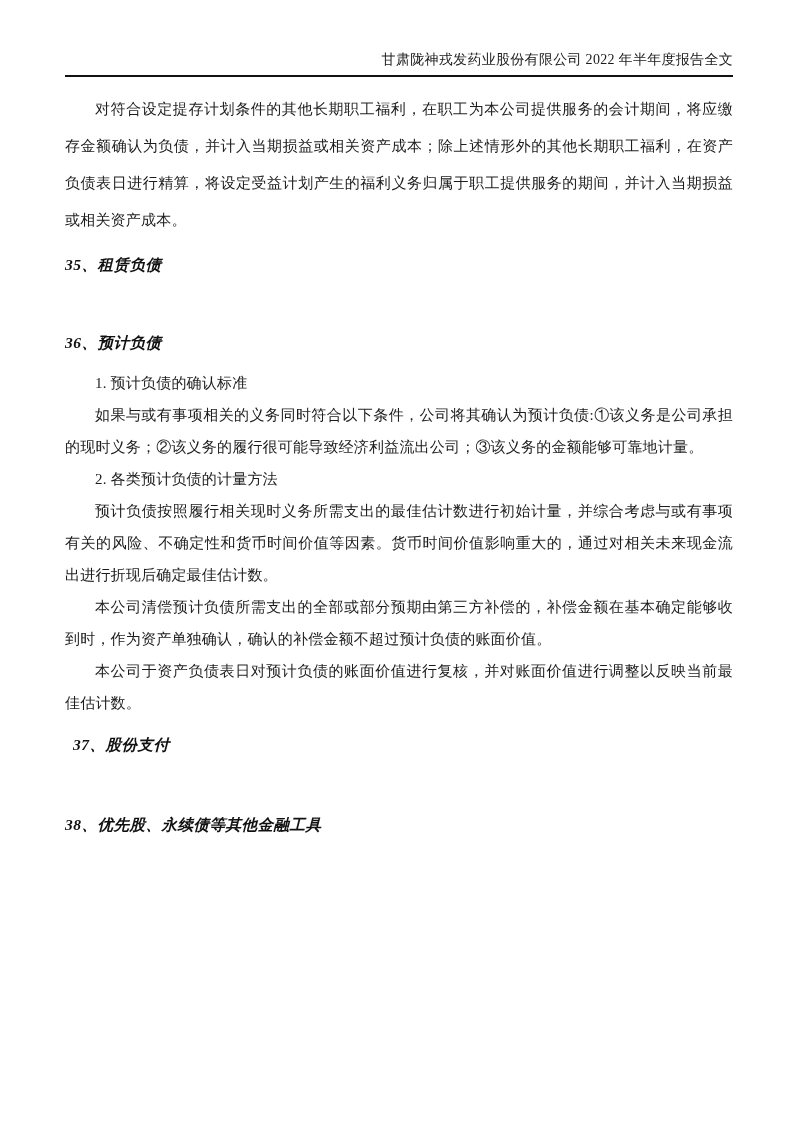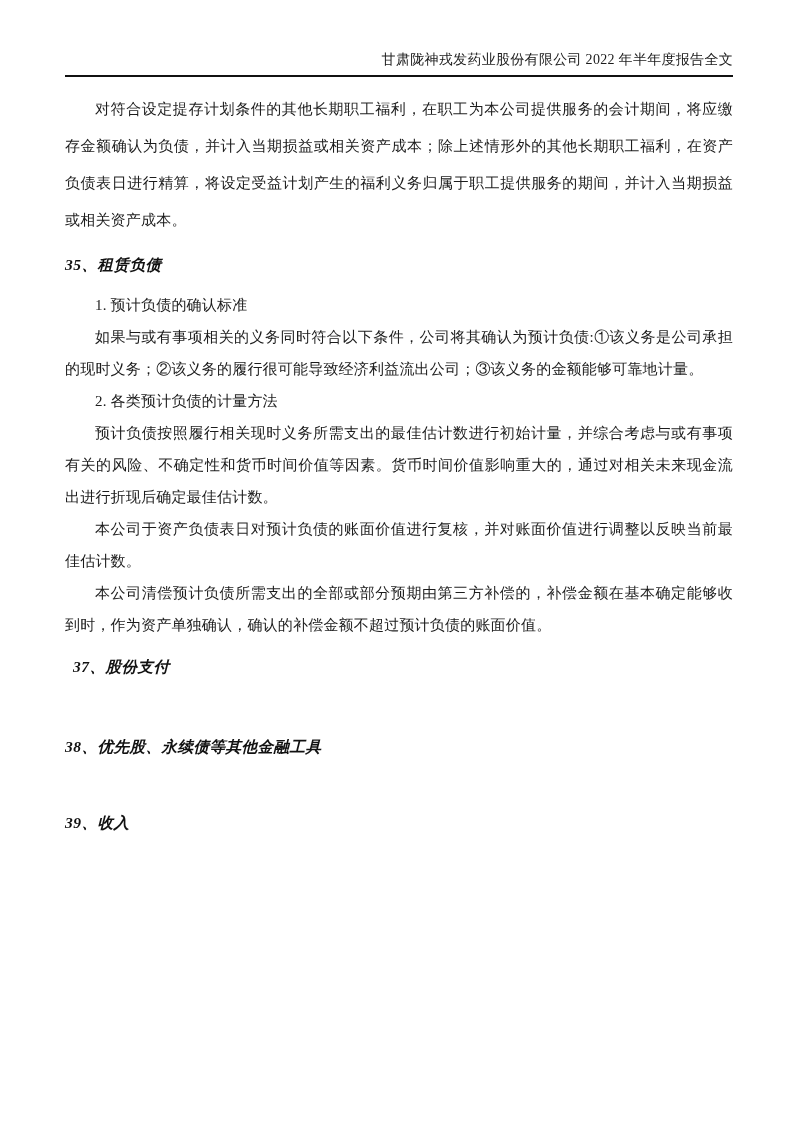--- a/index.html
+++ b/index.html
@@ -92,34 +92,35 @@
   <div class="header">
     <span>甘肃陇神戎发药业股份有限公司 2022 年半年度报告全文</span>
   </div>
 
   <div class="content">
 
     <p class="para first">对符合设定提存计划条件的其他长期职工福利，在职工为本公司提供服务的会计期间，将应缴存金额确认为负债，并计入当期损益或相关资产成本；除上述情形外的其他长期职工福利，在资产负债表日进行精算，将设定受益计划产生的福利义务归属于职工提供服务的期间，并计入当期损益或相关资产成本。</p>
 
     <h3 class="heading h-35">35、租赁负债</h3>
 
+    <h3 class="heading h-36">36、预计负债</h3>
 
     <div class="p2-group">
 
       <p class="num-item">1. 预计负债的确认标准</p>
 
       <p class="para tight">如果与或有事项相关的义务同时符合以下条件，公司将其确认为预计负债:①该义务是公司承担的现时义务；②该义务的履行很可能导致经济利益流出公司；③该义务的金额能够可靠地计量。</p>
 
       <p class="num-item">2. 各类预计负债的计量方法</p>
 
       <p class="para tight">预计负债按照履行相关现时义务所需支出的最佳估计数进行初始计量，并综合考虑与或有事项有关的风险、不确定性和货币时间价值等因素。货币时间价值影响重大的，通过对相关未来现金流出进行折现后确定最佳估计数。</p>
 
+      <p class="para tight">本公司清偿预计负债所需支出的全部或部分预期由第三方补偿的，补偿金额在基本确定能够收到时，作为资产单独确认，确认的补偿金额不超过预计负债的账面价值。</p>
+
       <p class="para tight">本公司于资产负债表日对预计负债的账面价值进行复核，并对账面价值进行调整以反映当前最佳估计数。</p>
-
-      <p class="para tight">本公司清偿预计负债所需支出的全部或部分预期由第三方补偿的，补偿金额在基本确定能够收到时，作为资产单独确认，确认的补偿金额不超过预计负债的账面价值。</p>
     </div>
 
     <h3 class="heading h-37">37、股份支付</h3>
 
     <h3 class="heading h-38">38、优先股、永续债等其他金融工具</h3>
 
     <h3 class="heading h-39">39、收入</h3>
 
     <p class="sub-heading">收入确认和计量所采用的会计政策</p>
 

